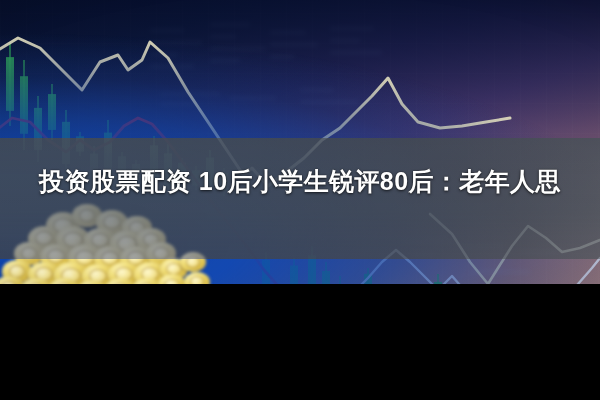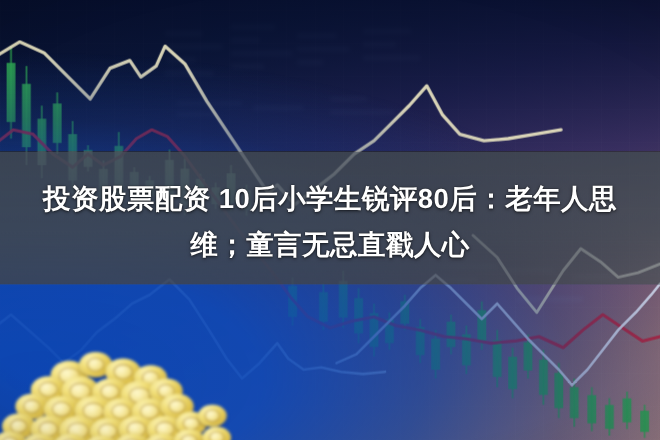--- a/index.html
+++ b/index.html
@@ -3,21 +3,21 @@
 <meta charset="utf-8">
 <style>
   html, body {
     margin: 0;
     padding: 0;
     background: #000;
   }
   #stage {
     position: relative;
     width: 600px;
-    height: 400px;
+    height: 284px;
     overflow: hidden;
     font-family: "Liberation Sans", "DejaVu Sans", sans-serif;
     background: #8b5cf6;
   }
   .layer {
     position: absolute;
     inset: 0;
     pointer-events: none;
   }
 
@@ -302,16 +302,15 @@
         <div class="coin" style="left: 190px; top: 90px; width: 26px; height: 20.28px;"></div>
       </div>
   </div>
 
   <div class="layer" id="bg-vignette"></div>
 
   <div id="band"></div>
 
   <div id="headline">
     <span>投资股票配资 10后小学生锐评80后：老年人思</span>
-    <span class="l2">维；童言无忌直戳人心</span>
   </div>
 
 </div>
 
 </body></html>

